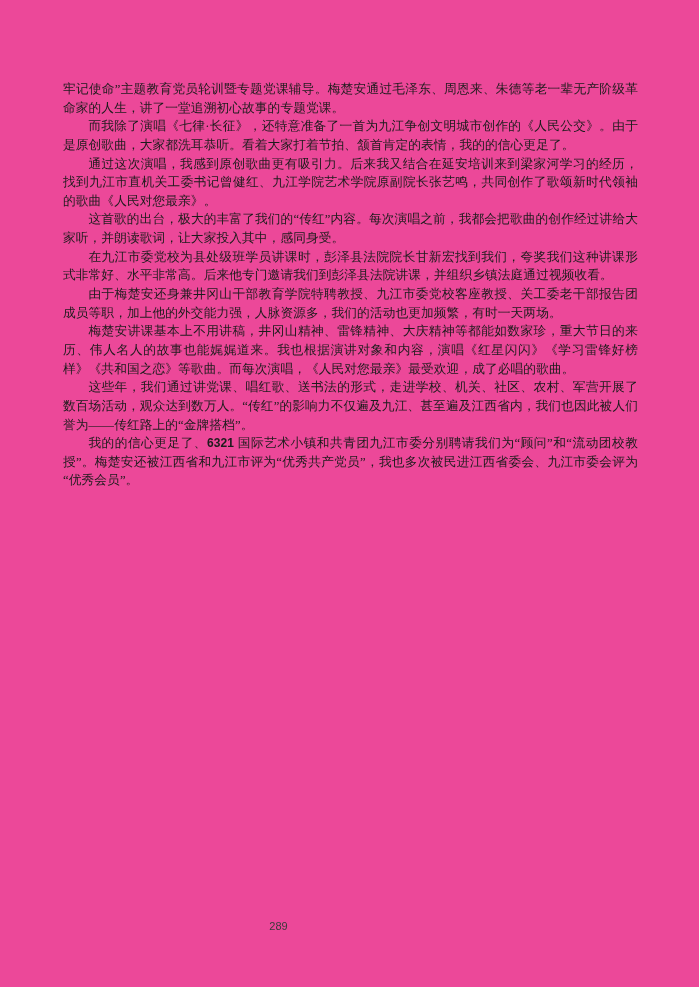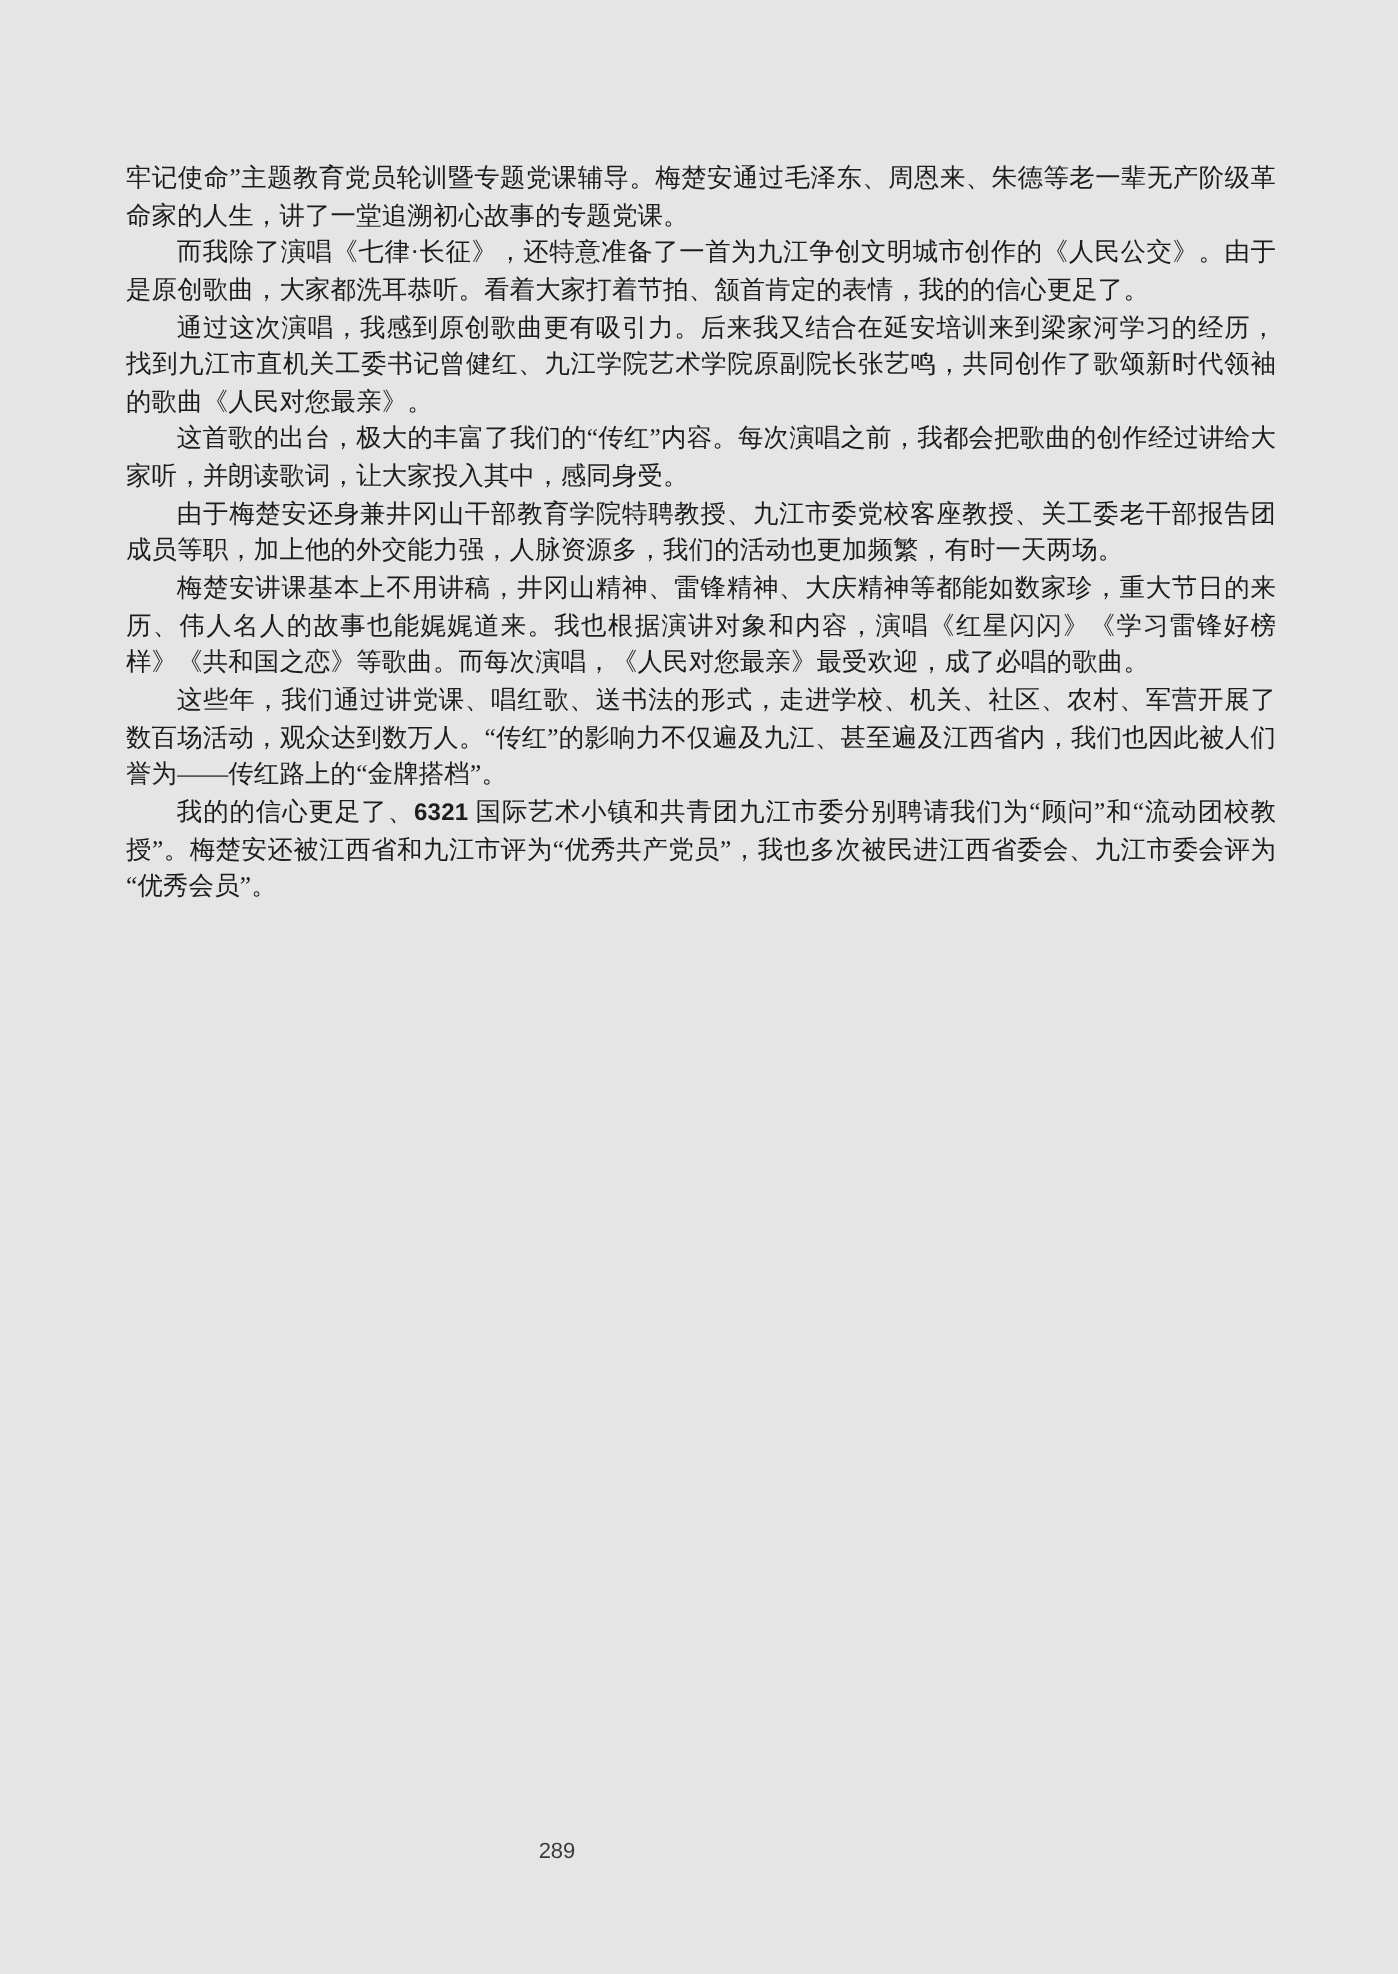--- a/index.html
+++ b/index.html
@@ -4,21 +4,21 @@
 <style>
   html, body {
     margin: 0;
     padding: 0;
     background: #ffffff;
   }
   .page {
     position: relative;
     width: 699px;
     height: 987px;
-    background: #e5e5e5;
+    background: #ec4899;
     overflow: hidden;
     font-family: "Liberation Serif", serif;
   }
   .doc-body {
     position: absolute;
     left: 63px;
     top: 80px;
     width: 575px;
     font-size: 12.7px;
     line-height: 18.64px;
@@ -52,19 +52,20 @@
 </style>
 </head>
 <body>
 
 <div class="page">
   <div class="doc-body">
       <p class="para"><span>牢记使命”主题教育党员轮训暨专题党课辅导。梅楚安通过毛泽东、周恩来、朱德等老一辈无产阶级革命家的人生，讲了一堂追溯初心故事的专题党课。</span></p>
       <p class="para indent"><span>而我除了演唱《七律·长征》，还特意准备了一首为九江争创文明城市创作的《人民公交》。由于是原创歌曲，大家都洗耳恭听。看着大家打着节拍、颔首肯定的表情，我的的信心更足了。</span></p>
       <p class="para indent"><span>通过这次演唱，我感到原创歌曲更有吸引力。后来我又结合在延安培训来到梁家河学习的经历，找到九江市直机关工委书记曾健红、九江学院艺术学院原副院长张艺鸣，共同创作了歌颂新时代领袖的歌曲《人民对您最亲》。</span></p>
       <p class="para indent"><span>这首歌的出台，极大的丰富了我们的“传红”内容。每次演唱之前，我都会把歌曲的创作经过讲给大家听，并朗读歌词，让大家投入其中，感同身受。</span></p>
+      <p class="para indent"><span>在九江市委党校为县处级班学员讲课时，彭泽县法院院长甘新宏找到我们，夸奖我们这种讲课形式非常好、水平非常高。后来他专门邀请我们到彭泽县法院讲课，并组织乡镇法庭通过视频收看。</span></p>
       <p class="para indent"><span>由于梅楚安还身兼井冈山干部教育学院特聘教授、九江市委党校客座教授、关工委老干部报告团成员等职，加上他的外交能力强，人脉资源多，我们的活动也更加频繁，有时一天两场。</span></p>
       <p class="para indent"><span>梅楚安讲课基本上不用讲稿，井冈山精神、雷锋精神、大庆精神等都能如数家珍，重大节日的来历、伟人名人的故事也能娓娓道来。我也根据演讲对象和内容，演唱《红星闪闪》《学习雷锋好榜样》《共和国之恋》等歌曲。而每次演唱，《人民对您最亲》最受欢迎，成了必唱的歌曲。</span></p>
       <p class="para indent"><span>这些年，我们通过讲党课、唱红歌、送书法的形式，走进学校、机关、社区、农村、军营开展了数百场活动，观众达到数万人。“传红”的影响力不仅遍及九江、甚至遍及江西省内，我们也因此被人们誉为——传红路上的“金牌搭档”。</span></p>
       <p class="para indent"><span>我的的信心更足了、</span><span class="bold-num">6321</span><span> 国际艺术小镇和共青团九江市委分别聘请我们为“顾问”和“流动团校教授”。梅楚安还被江西省和九江市评为“优秀共产党员”，我也多次被民进江西省委会、九江市委会评为“优秀会员”。</span></p>
     </div>
   <div class="page-number">289</div>
 </div>
 
 </body></html>

